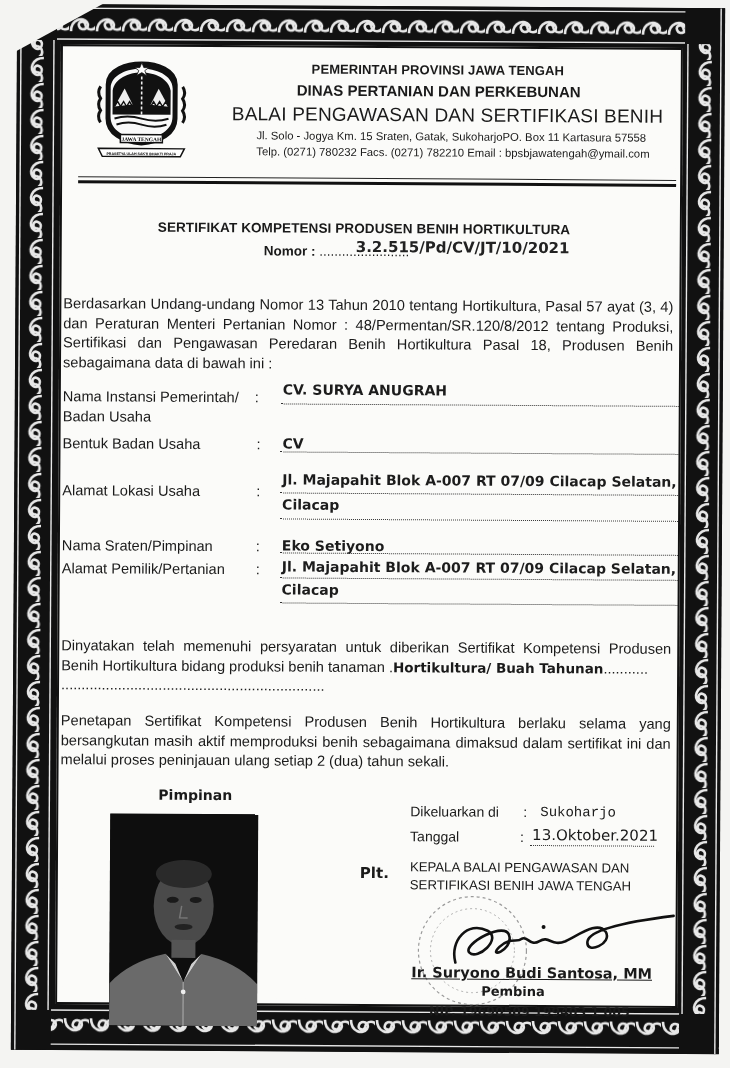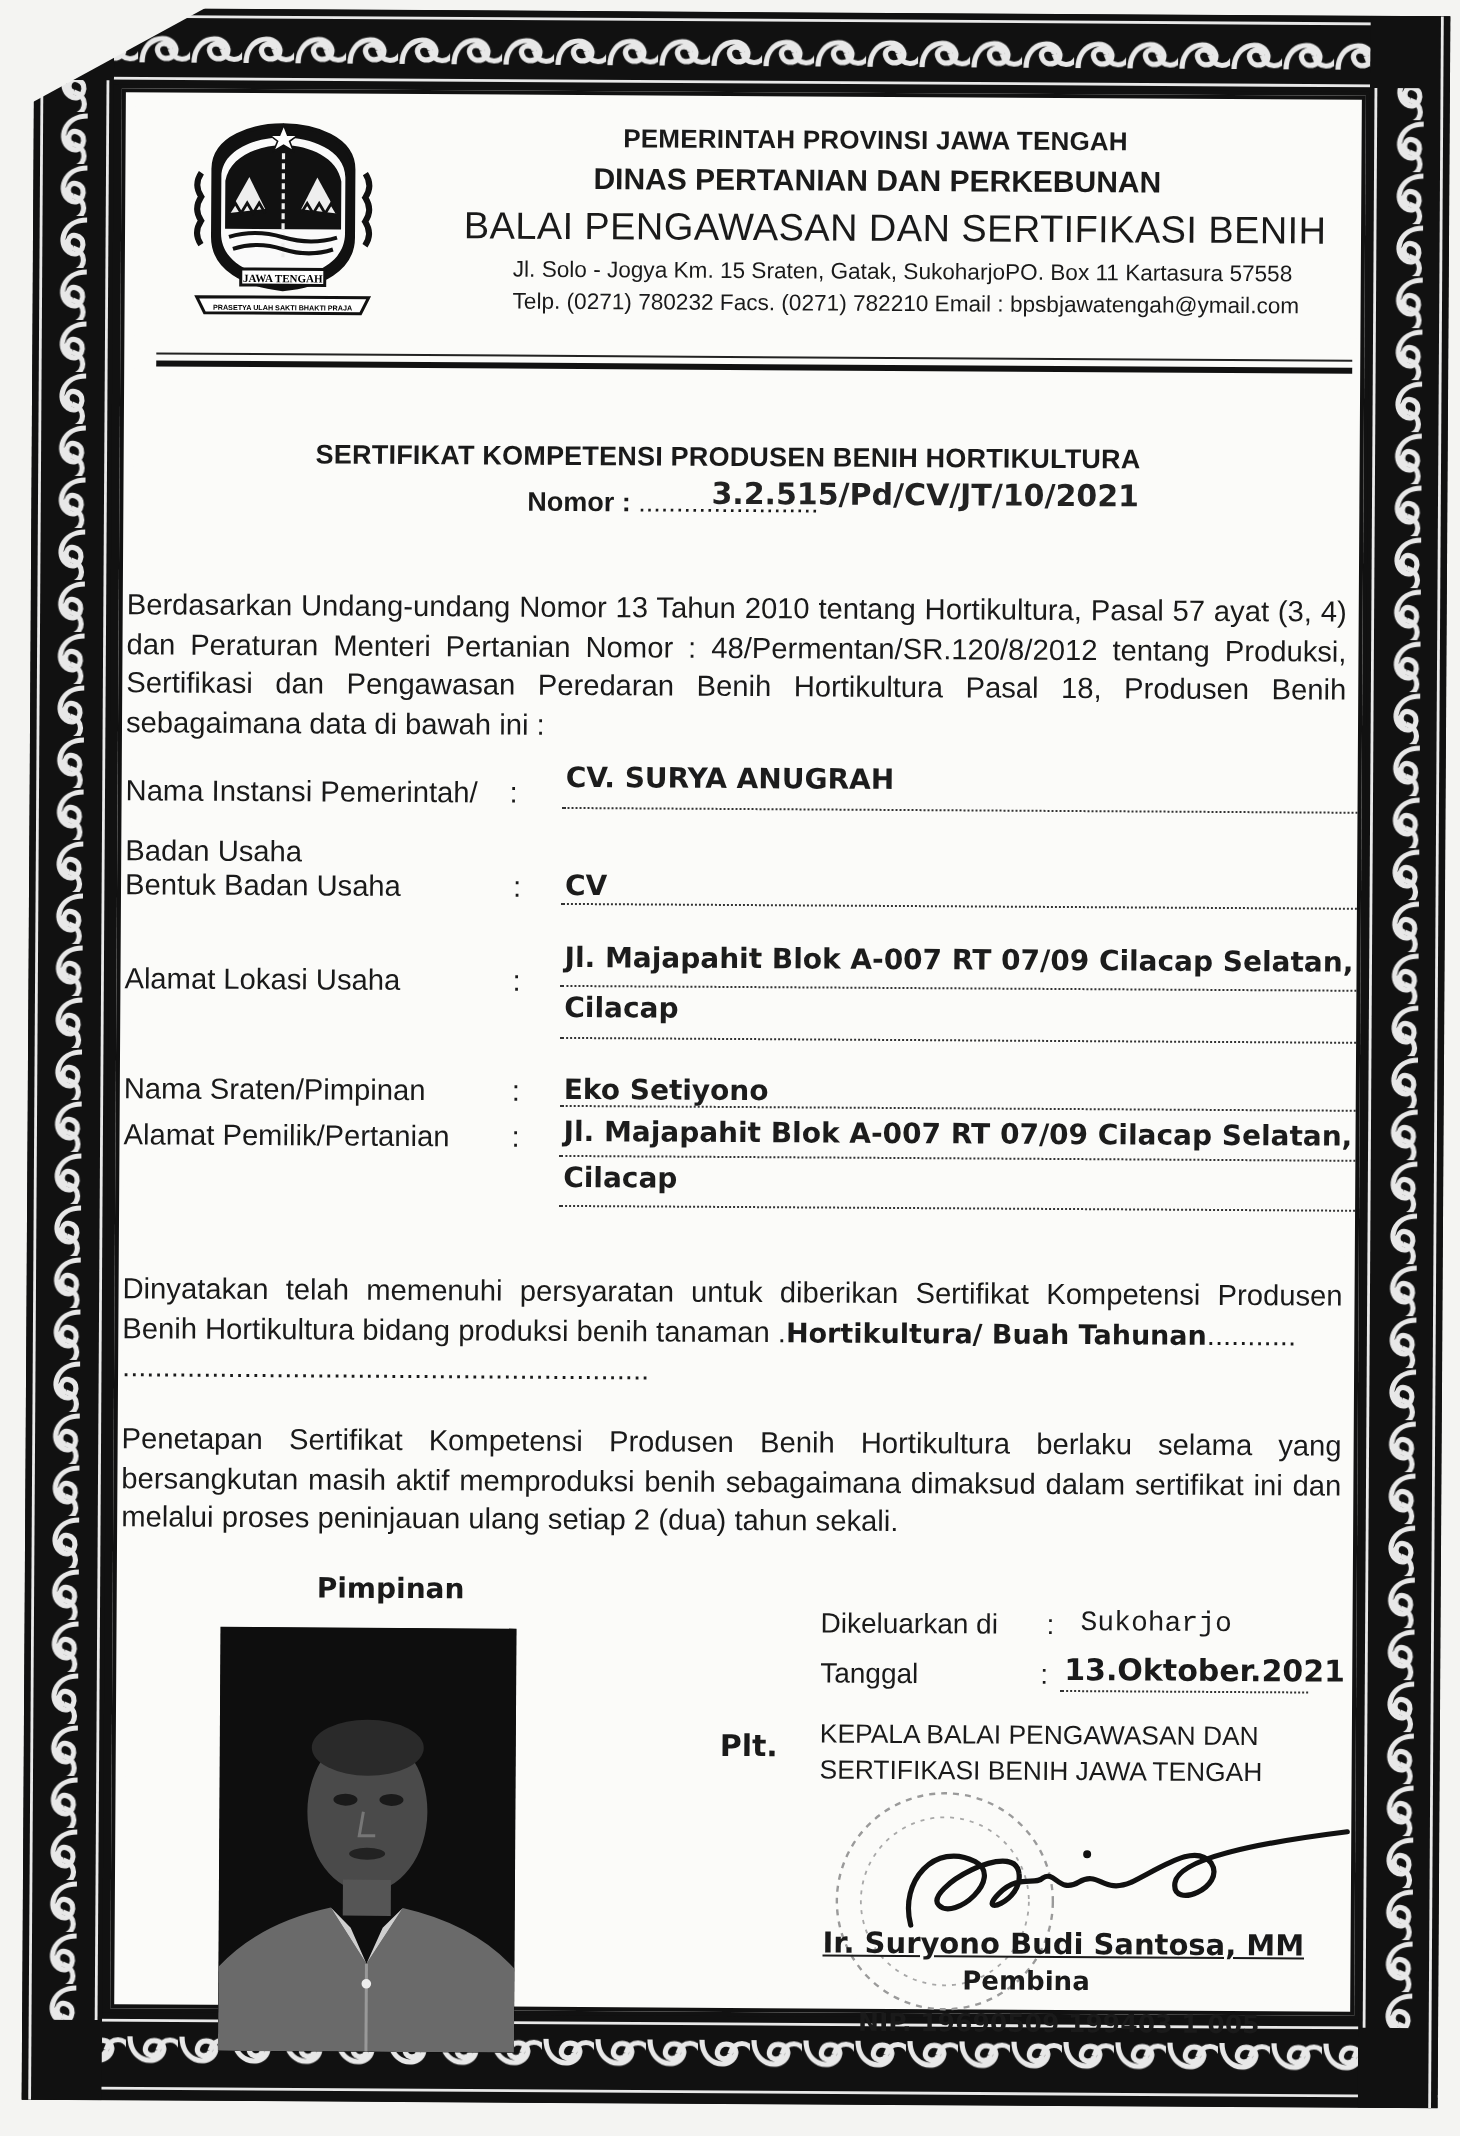--- a/index.html
+++ b/index.html
@@ -67,21 +67,21 @@
   .photo {
     position: absolute; left: 52px; top: 767px; width: 148px; height: 212px; background: #0d0d0d; overflow: hidden;
   }
   .plt { position: absolute; left: 302px; top: 816px; font-family: "DejaVu Sans", sans-serif; font-weight: bold; font-size: 15px; }
   .kepala { position: absolute; left: 352px; top: 810px; font-size: 13.2px; line-height: 18px; }
   .stamp { position: absolute; left: 350px; top: 842px; width: 130px; height: 120px; }
   .signature { position: absolute; left: 390px; top: 852px; width: 230px; height: 70px; }
   .signer { position: absolute; left: 354px; top: 916px; font-family: "DejaVu Sans", sans-serif; font-weight: bold; font-size: 14.5px; text-decoration: underline; }
   .pangkat { position: absolute; left: 424px; top: 935px; font-family: "DejaVu Sans", sans-serif; font-weight: bold; font-size: 13px; text-align: right; }
   .nip { position: absolute; left: 372px; top: 955px; font-family: "DejaVu Sans", sans-serif; font-weight: bold; font-size: 12.5px; }
-  .tanggal-val { font-family: "DejaVu Sans", sans-serif; font-weight: bold; font-size: 15px; }
+  .tanggal-val { font-family: "DejaVu Sans", sans-serif; font-weight: normal; font-size: 15px; }
 </style>
 </head>
 <body>
 
 <div class="frame-outer">
 
   <div class="band top">
     <svg width="708" height="38">
       <defs>
         <pattern id="waveH" x="0" y="0" width="26" height="38" patternUnits="userSpaceOnUse">
@@ -171,21 +171,21 @@
       <div class="cert-title">SERTIFIKAT KOMPETENSI PRODUSEN BENIH HORTIKULTURA</div>
       <div class="nomor">
         <span>Nomor :</span>
         <span class="dots">........................</span>
       </div>
       <div class="nomor-val">3.2.515/Pd/CV/JT/10/2021</div>
 
       <div class="para p1">Berdasarkan Undang-undang Nomor 13 Tahun 2010 tentang Hortikultura, Pasal 57 ayat (3, 4) dan Peraturan Menteri Pertanian Nomor : 48/Permentan/SR.120/8/2012 tentang Produksi, Sertifikasi dan Pengawasan Peredaran Benih Hortikultura Pasal 18, Produsen Benih sebagaimana data di bawah ini :</div>
 
       <div class="field-label" style="top:342px;">Nama Instansi Pemerintah/</div>
-      <div class="field-label" style="top:362px;margin-top:10px;">Badan Usaha</div>
+      <div class="field-label" style="top:362px;">Badan Usaha</div>
       <div class="colon" style="left:194px; top:342px;">:</div>
       <div class="field-line" style="top:336px;"></div>
       <div class="field-val" style="top:334px;">CV. SURYA ANUGRAH</div>
 
       <div class="field-label" style="top:389px;">Bentuk Badan Usaha</div>
       <div class="colon" style="left:196px; top:389px;">:</div>
       <div class="field-line" style="top:384px;"></div>
       <div class="field-val" style="top:388px;">CV</div>
 
       <div class="field-label" style="top:436px;">Alamat Lokasi Usaha</div>

